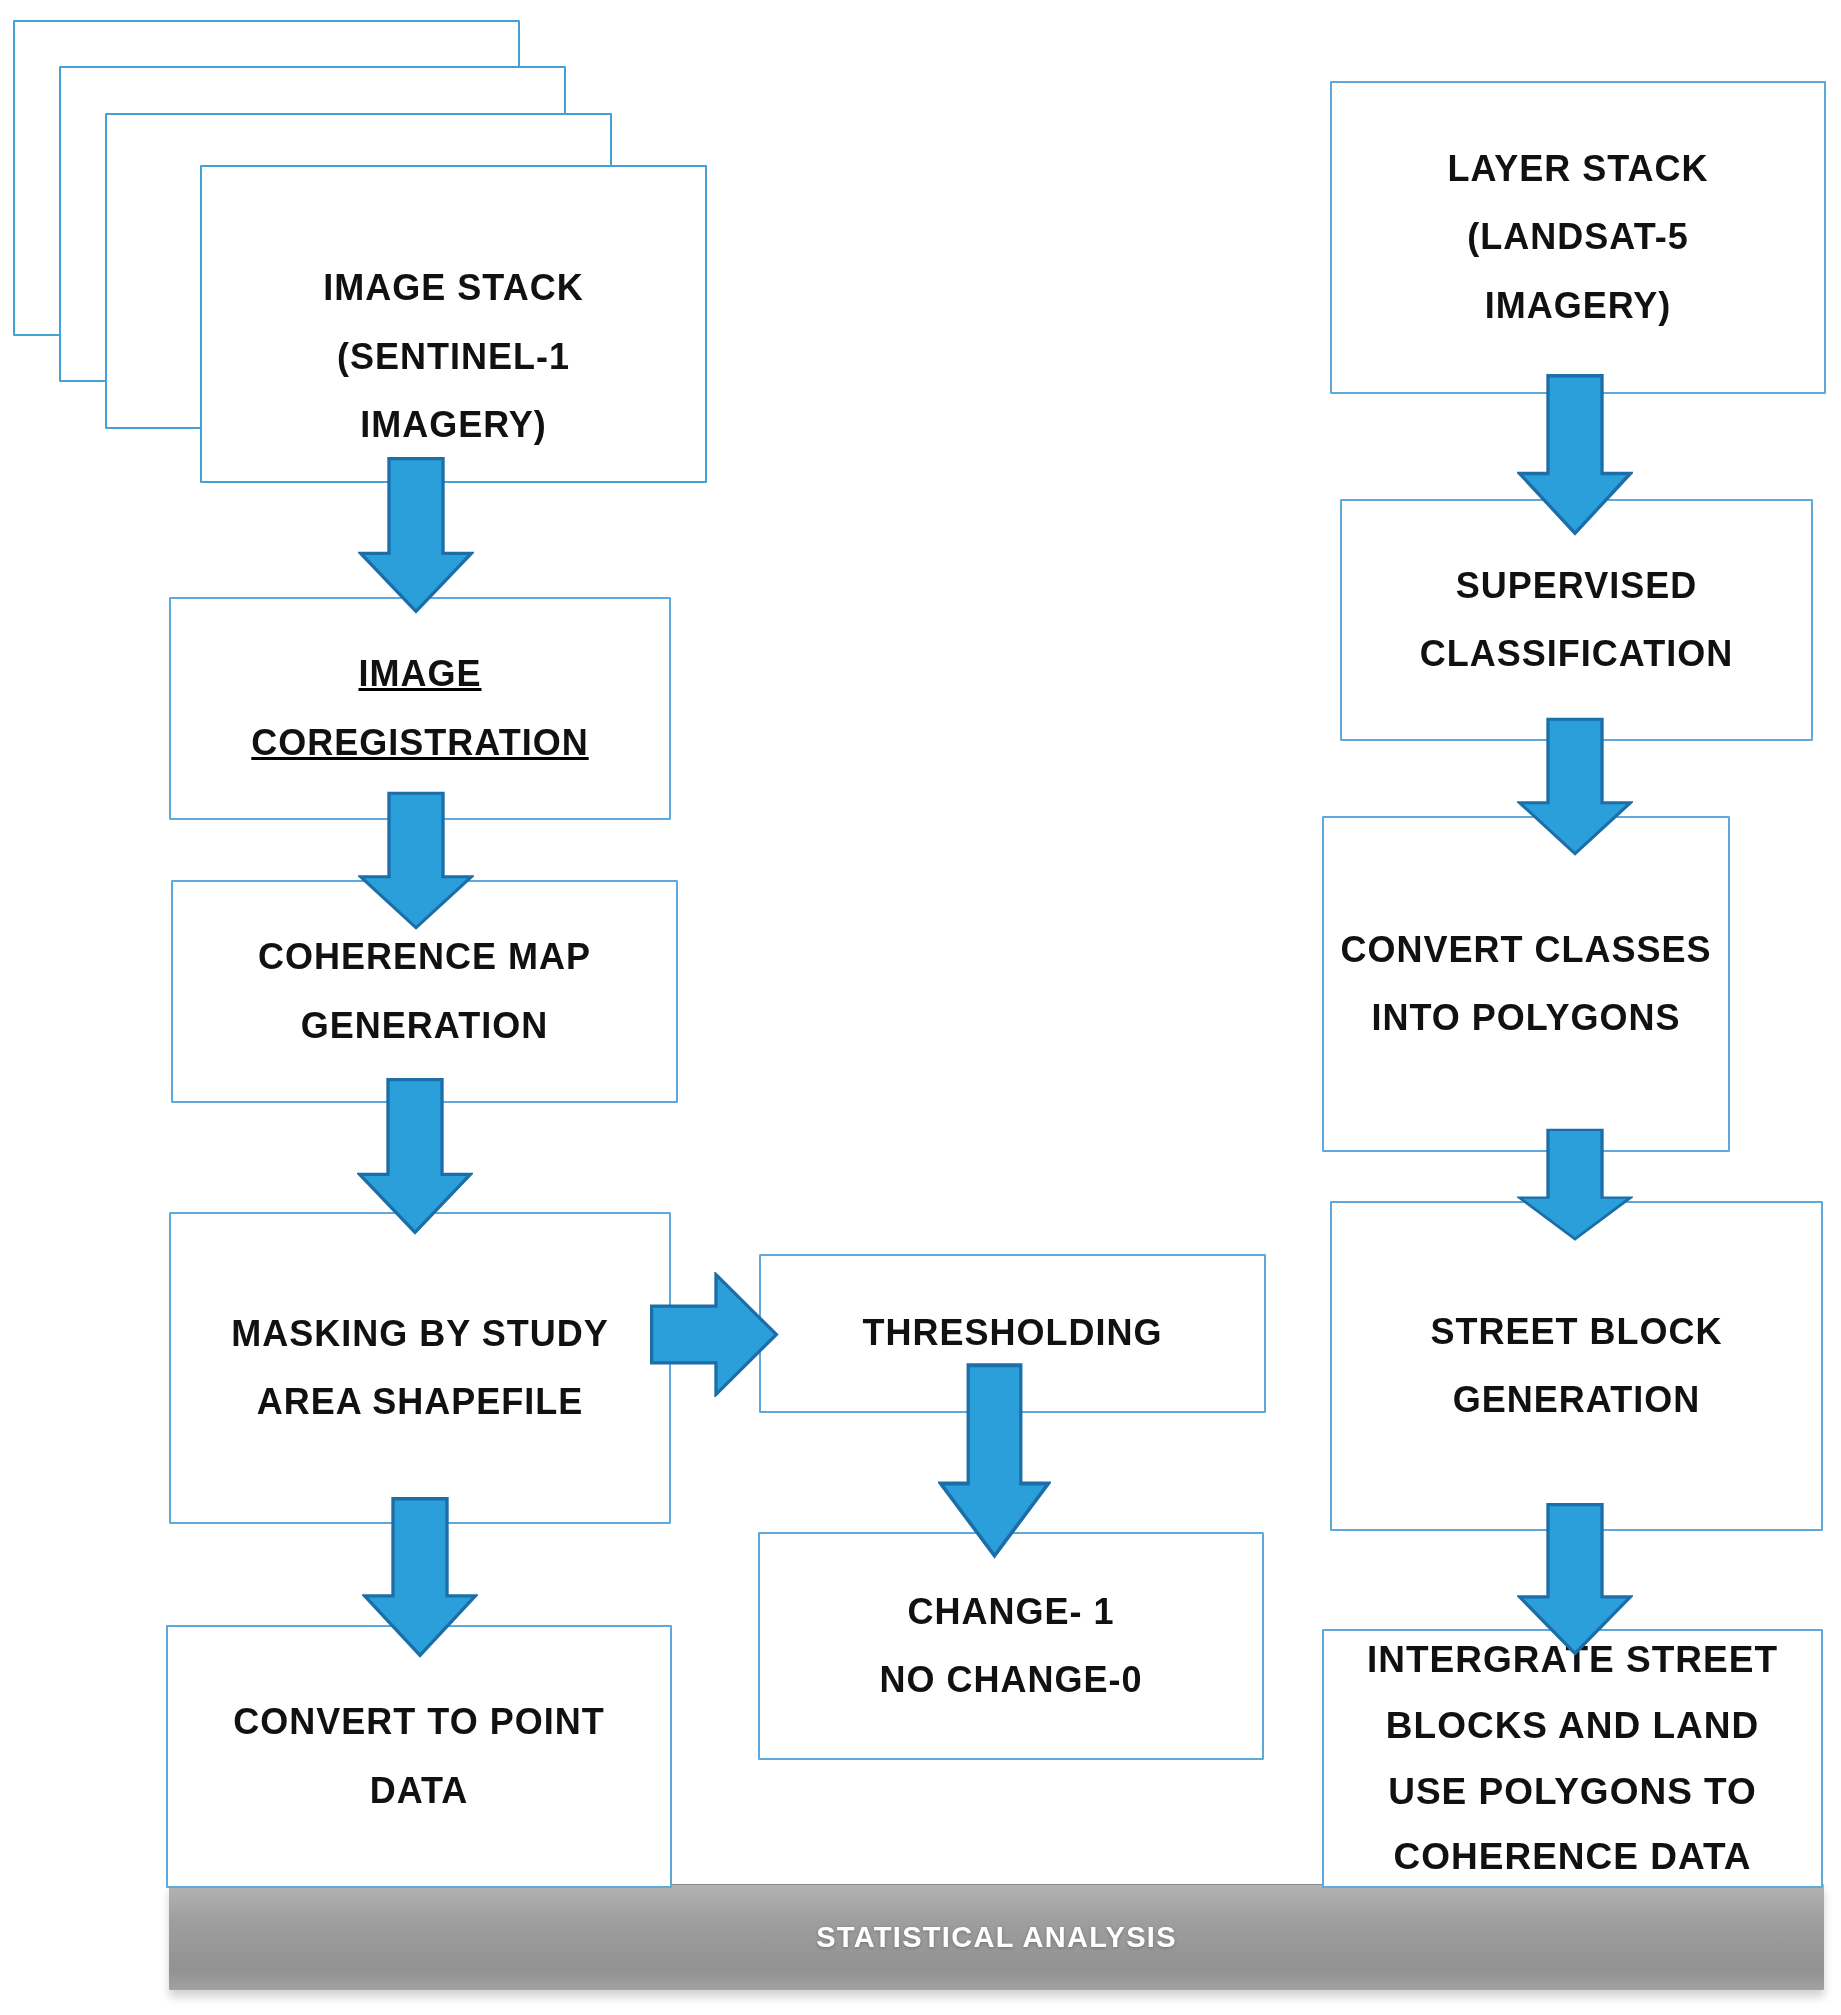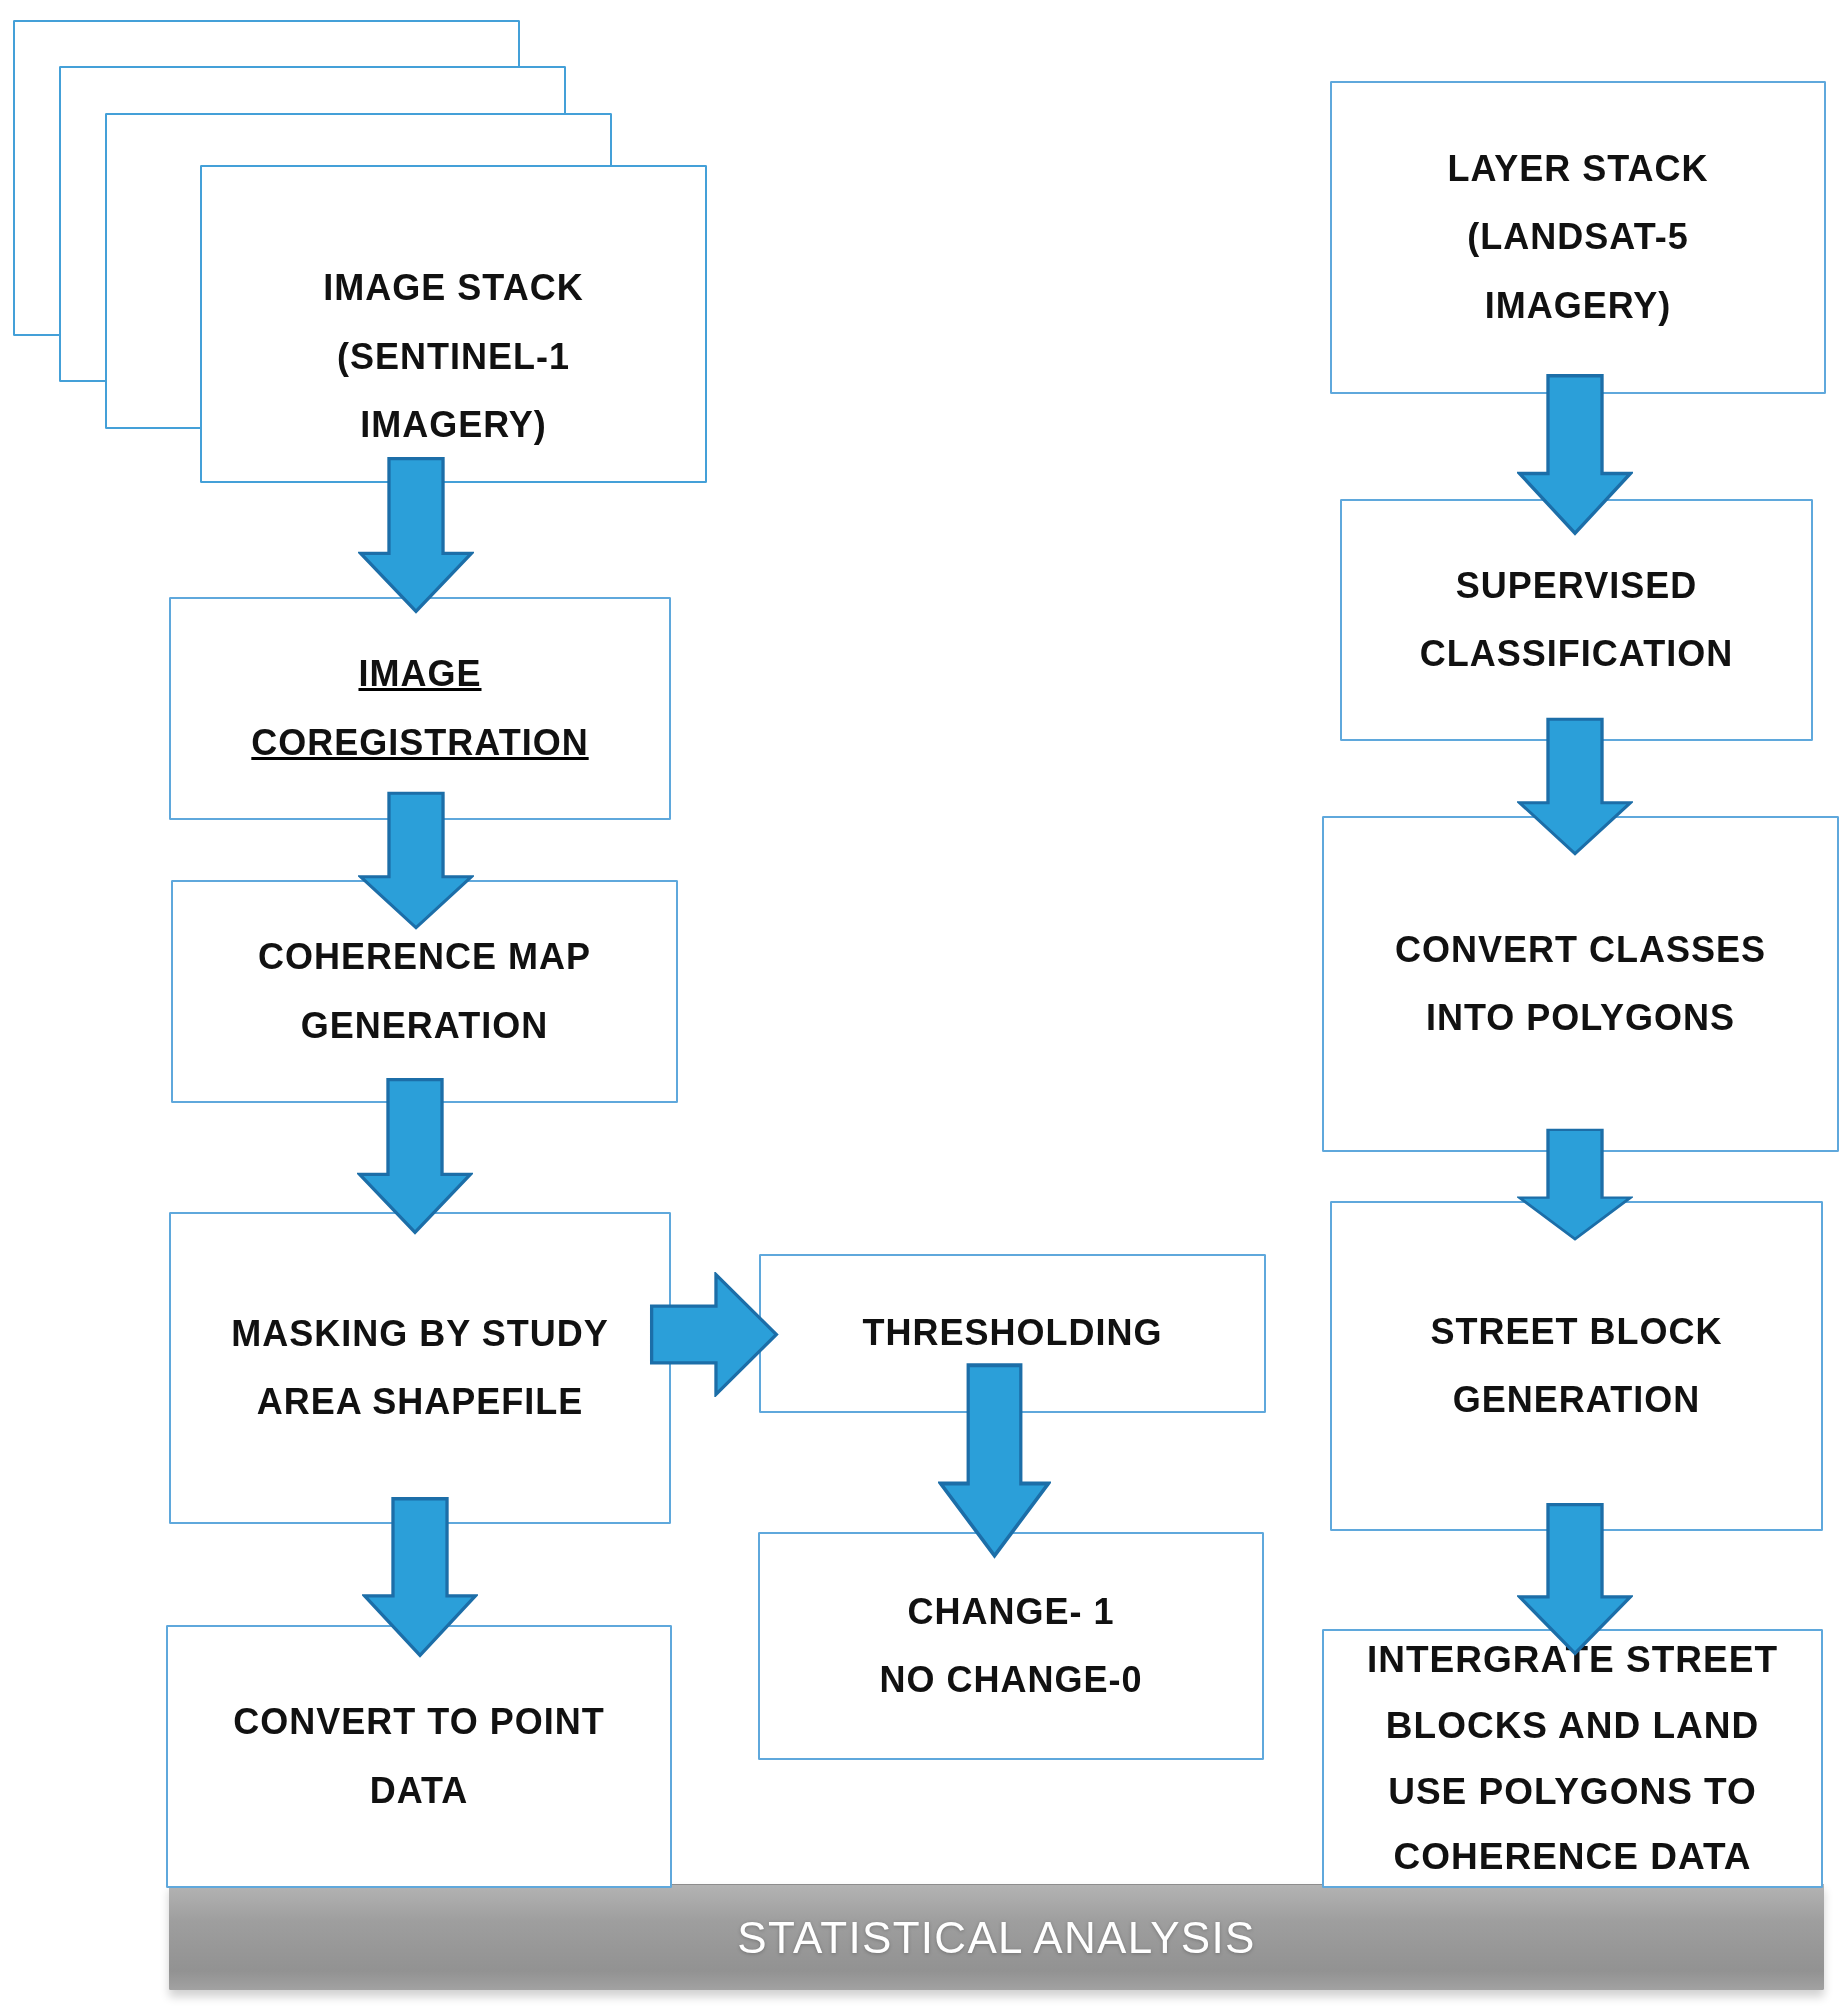--- a/index.html
+++ b/index.html
@@ -50,21 +50,21 @@
   }
   .footer-bar{
     position:absolute;left:169px;top:1884px;width:1655px;height:105px;
     background:linear-gradient(180deg,var(--bar-top) 0%,var(--bar-mid) 35%,var(--bar-low) 82%,var(--bar-bottom) 100%);
     border-top:1.3px solid #8d8d8d;
     box-shadow:0 6.6px 9.2px rgba(0,0,0,0.18);
     display:flex;align-items:center;justify-content:center;
     z-index:1;border-radius:1.3px;
   }
   .footer-bar .label{
-    color:var(--bar-text);font-weight:400;font-size:44px;letter-spacing:1.3px;
+    color:var(--bar-text);font-weight:700;font-size:29px;letter-spacing:1.3px;
     text-shadow:0 1.3px 3.9px rgba(0,0,0,0.25);
   }
 </style>
 </head>
 <body>
 
 <div class="canvas">
 
   <div class="page" style="left:13px;top:19.7px;width:507px;height:316px;"></div>
   <div class="page" style="left:59px;top:66px;width:507px;height:316px;"></div>
@@ -109,21 +109,21 @@
     <div class="label">LAYER STACK
 (LANDSAT-5
 IMAGERY)</div>
   </div>
 
   <div class="node" style="left:1340px;top:499px;width:473px;height:242px;">
     <div class="label">SUPERVISED
 CLASSIFICATION</div>
   </div>
 
-  <div class="node" style="left:1322px;top:816px;width:517px;height:336px;">
+  <div class="node" style="left:1322px;top:816px;width:408px;height:336px;">
     <div class="label">CONVERT CLASSES
 INTO POLYGONS</div>
   </div>
 
   <div class="node" style="left:1330px;top:1201px;width:493px;height:330px;">
     <div class="label">STREET BLOCK
 GENERATION</div>
   </div>
 
   <div class="node small-lh" style="left:1322px;top:1629px;width:501px;height:259px;">

